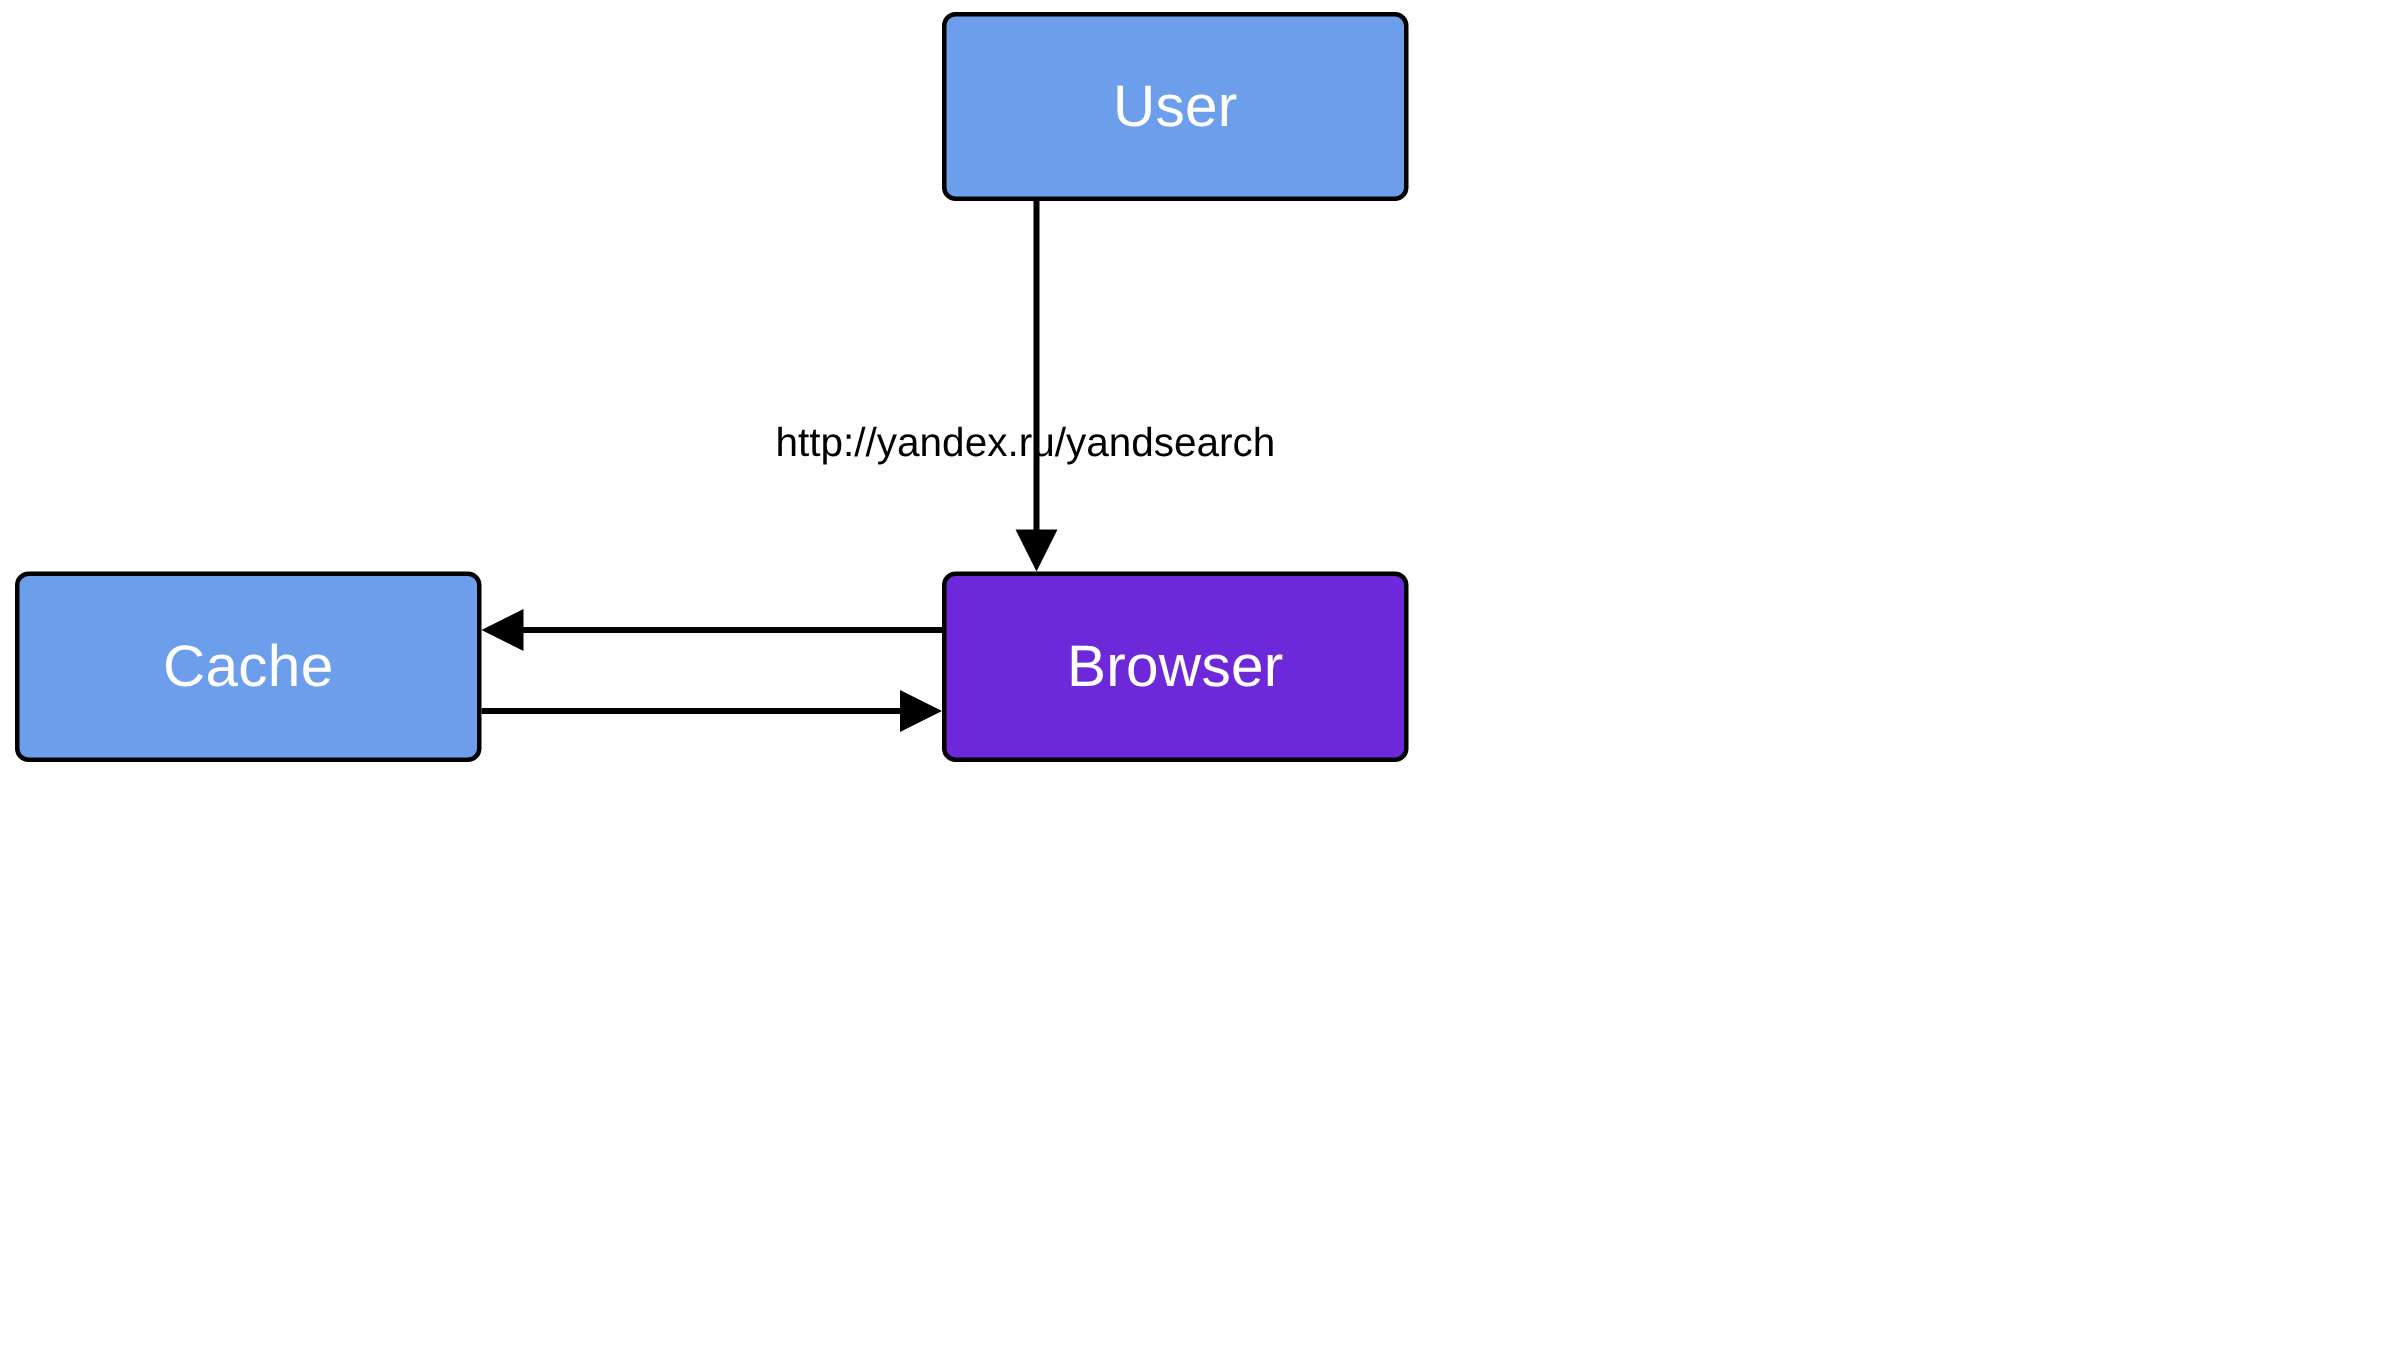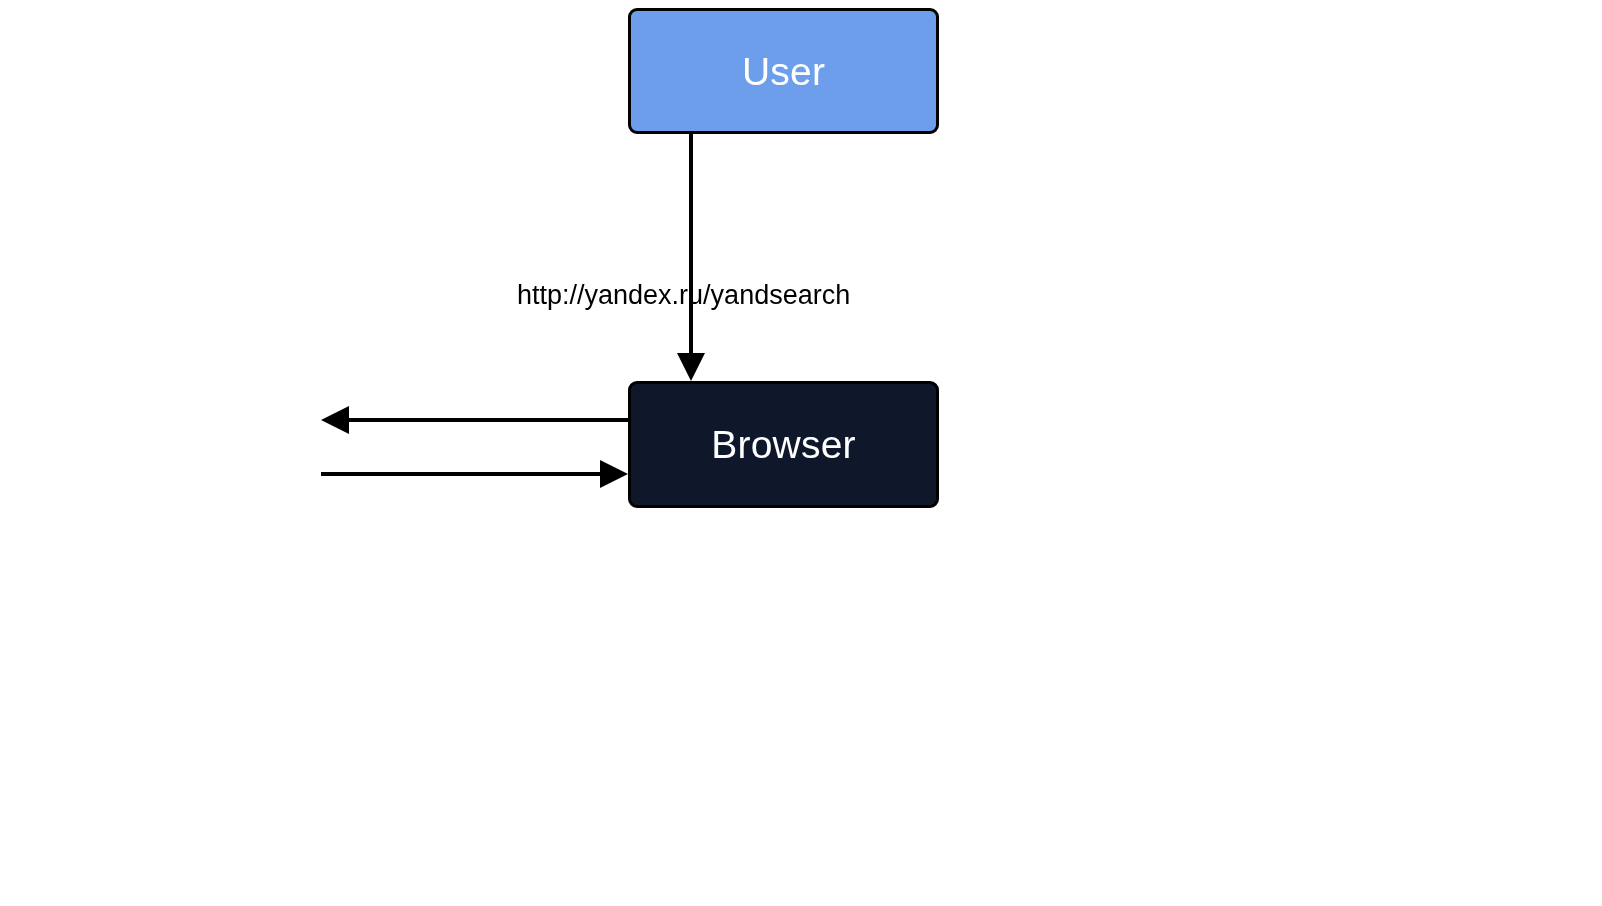--- a/index.html
+++ b/index.html
@@ -96,20 +96,23 @@
     <g>
       <line x1="321" y1="474" x2="607" y2="474" stroke="#000000" stroke-width="4"></line>
       <polygon points="628,474 600,460 600,488" fill="#000000"></polygon>
     </g>
   </svg>
 
   <div class="node" id="node-user" style="background:#6C9EEB;">
     <span class="node-label">User</span>
   </div>
 
-  <div class="node" id="node-browser" style="background:#0f172a;">
+  <div class="node" id="node-browser" style="background:#6d28d9;">
     <span class="node-label">Browser</span>
   </div>
 
+  <div class="node" id="node-cache" style="background:#6C9EEB;">
+    <span class="node-label">Cache</span>
+  </div>
 
   <div class="edge-label" id="edge-label-request">http://yandex.ru/yandsearch</div>
 
 </div>
 
 </body></html>

